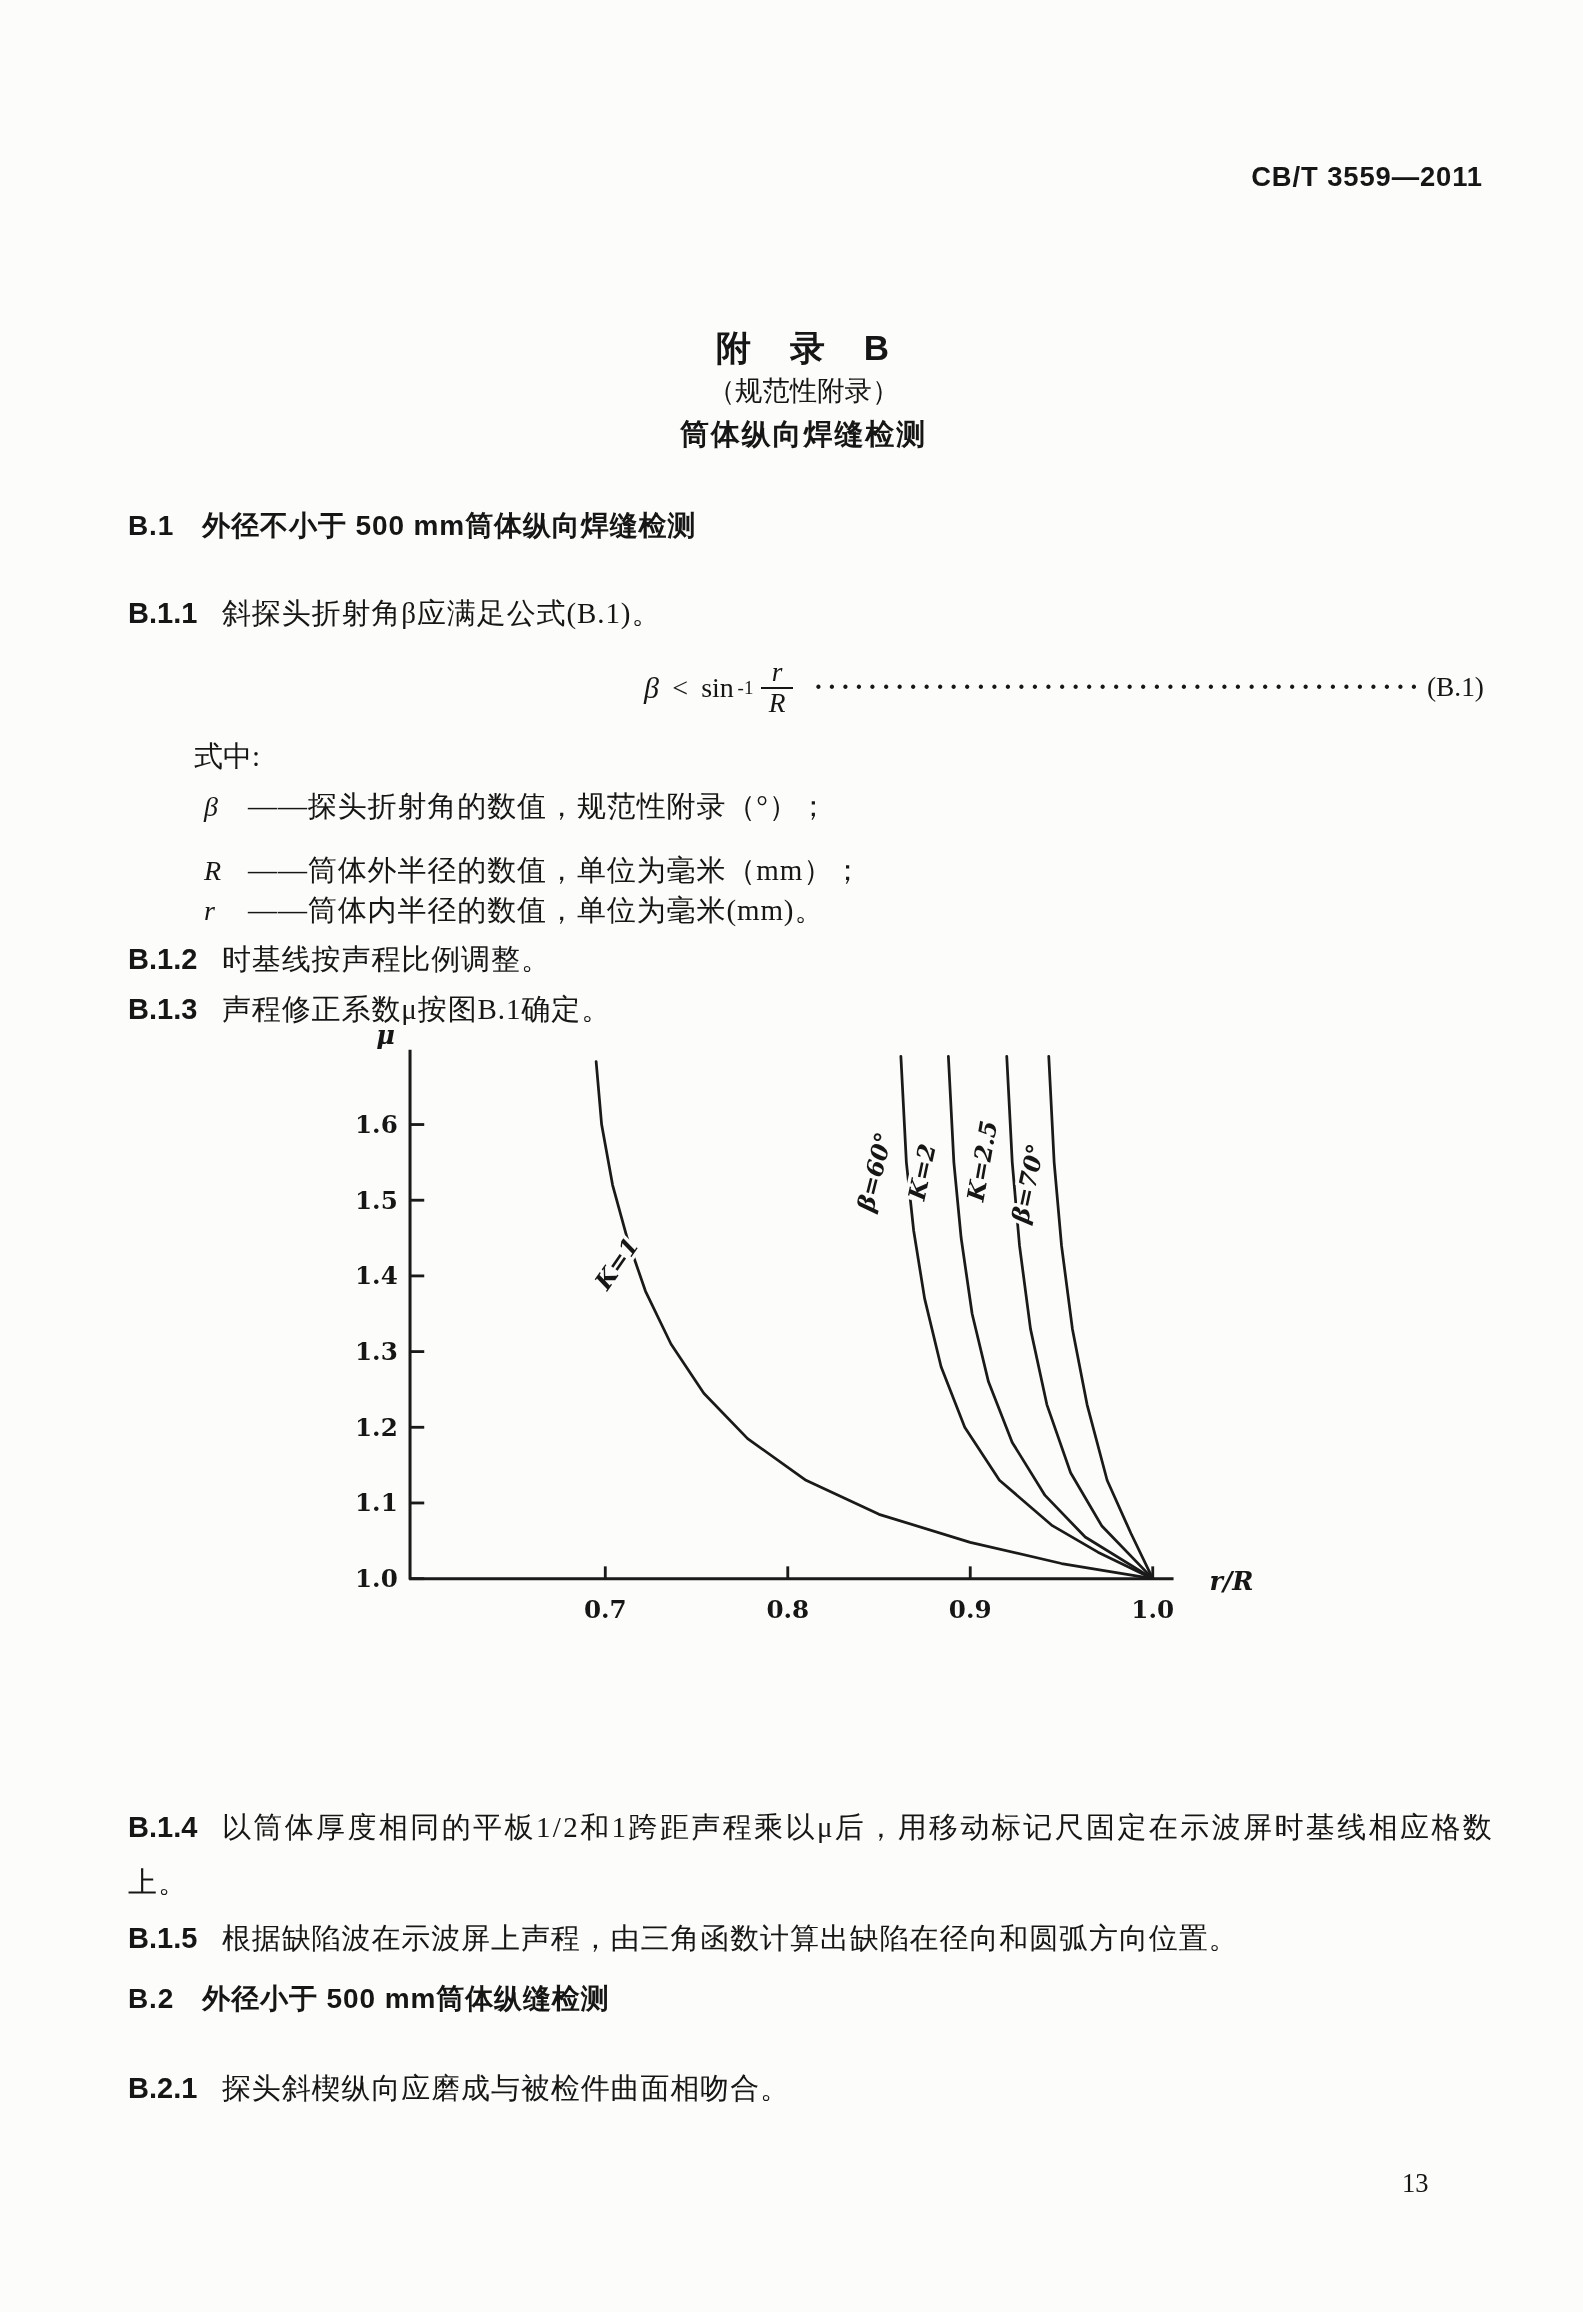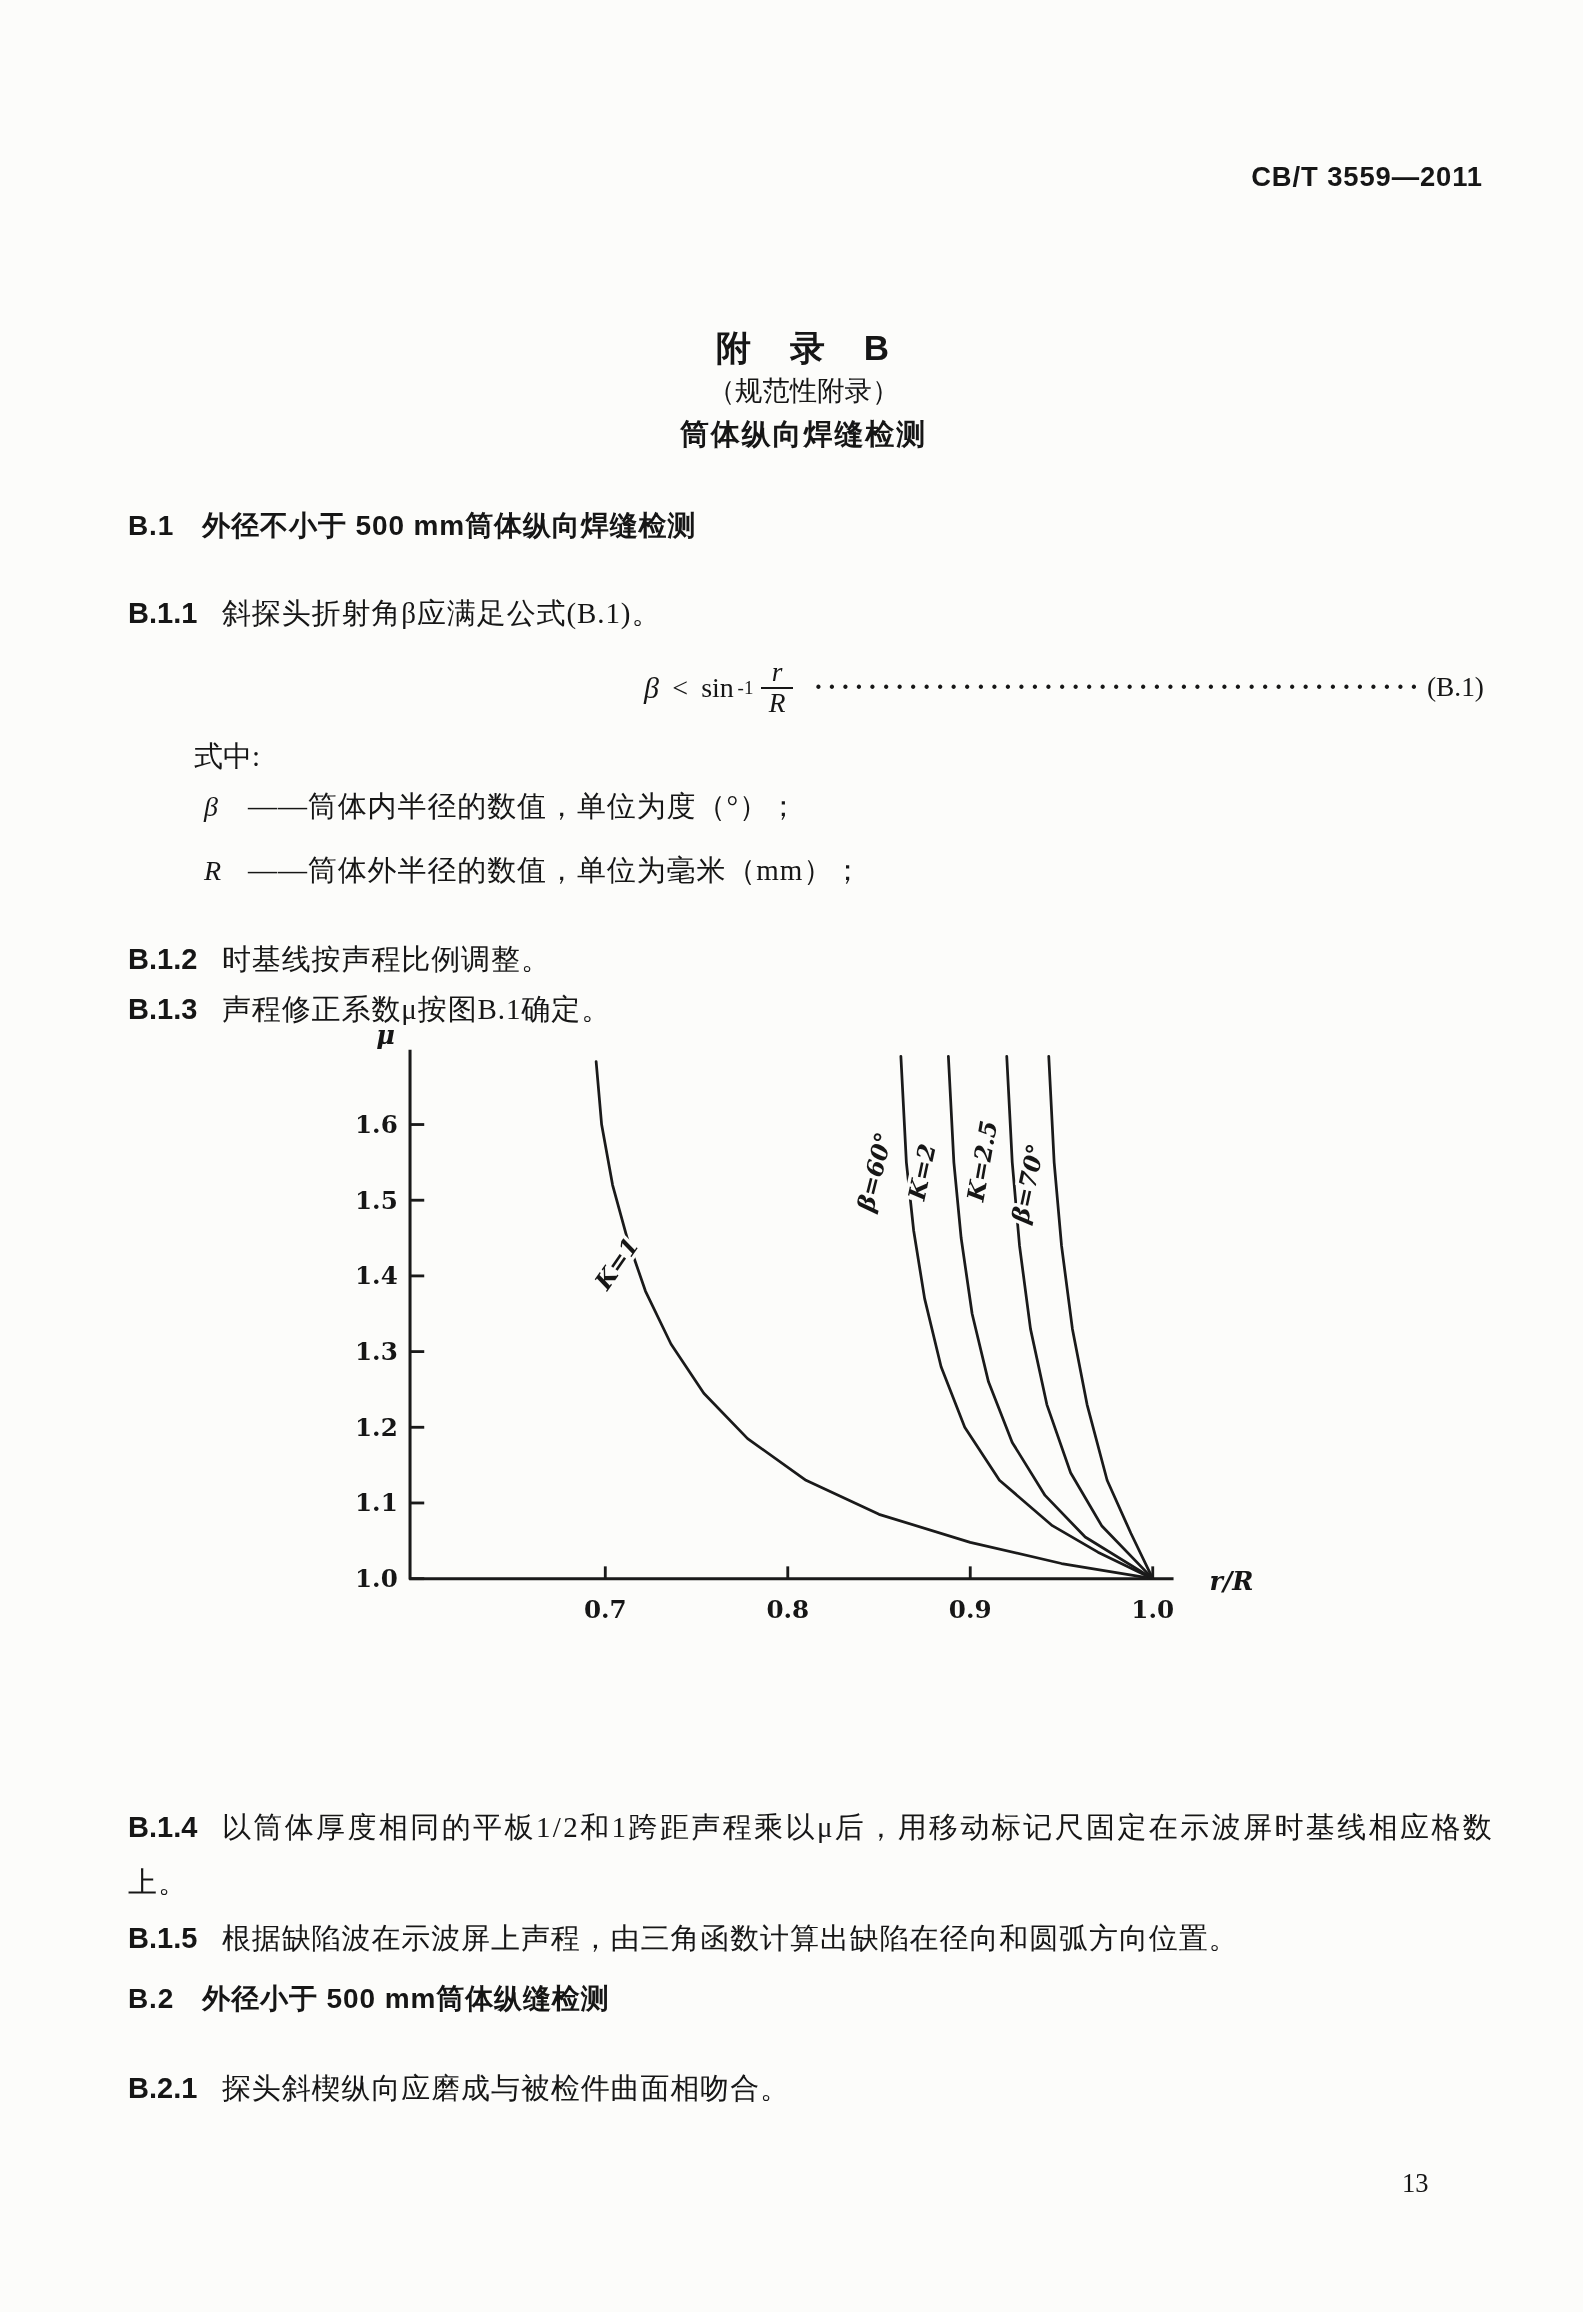--- a/index.html
+++ b/index.html
@@ -95,24 +95,27 @@
       <span class="fnum">r</span>
       <span class="fden">R</span>
     </span>
     <span class="f-dots">··········································································</span>
     <span class="f-tag">(B.1)</span>
   </div>
 
   <div class="where-label" style="top:737px">式中:</div>
 
   <div class="def-row" style="top:787px">
-    <span class="sym">β</span><span>——筒体内半径的数值，单位为度（°）；</span>
+    <span class="sym">β</span><span>——探头折射角的数值，规范性附录（°）；</span>
   </div>
   <div class="def-row" style="top:851px">
     <span class="sym">R</span><span>——筒体外半径的数值，单位为毫米（mm）；</span>
+  </div>
+  <div class="def-row" style="top:891px">
+    <span class="sym">r</span><span>——筒体内半径的数值，单位为毫米(mm)。</span>
   </div>
 
   <div class="para" style="top:940px">
     <span class="num">B.1.2</span><span>时基线按声程比例调整。</span>
   </div>
   <div class="para" style="top:990px">
     <span class="num">B.1.3</span><span>声程修正系数μ按图B.1确定。</span>
   </div>
 
   <svg class="chart" id="chart-svg" viewBox="0 0 965 675">

